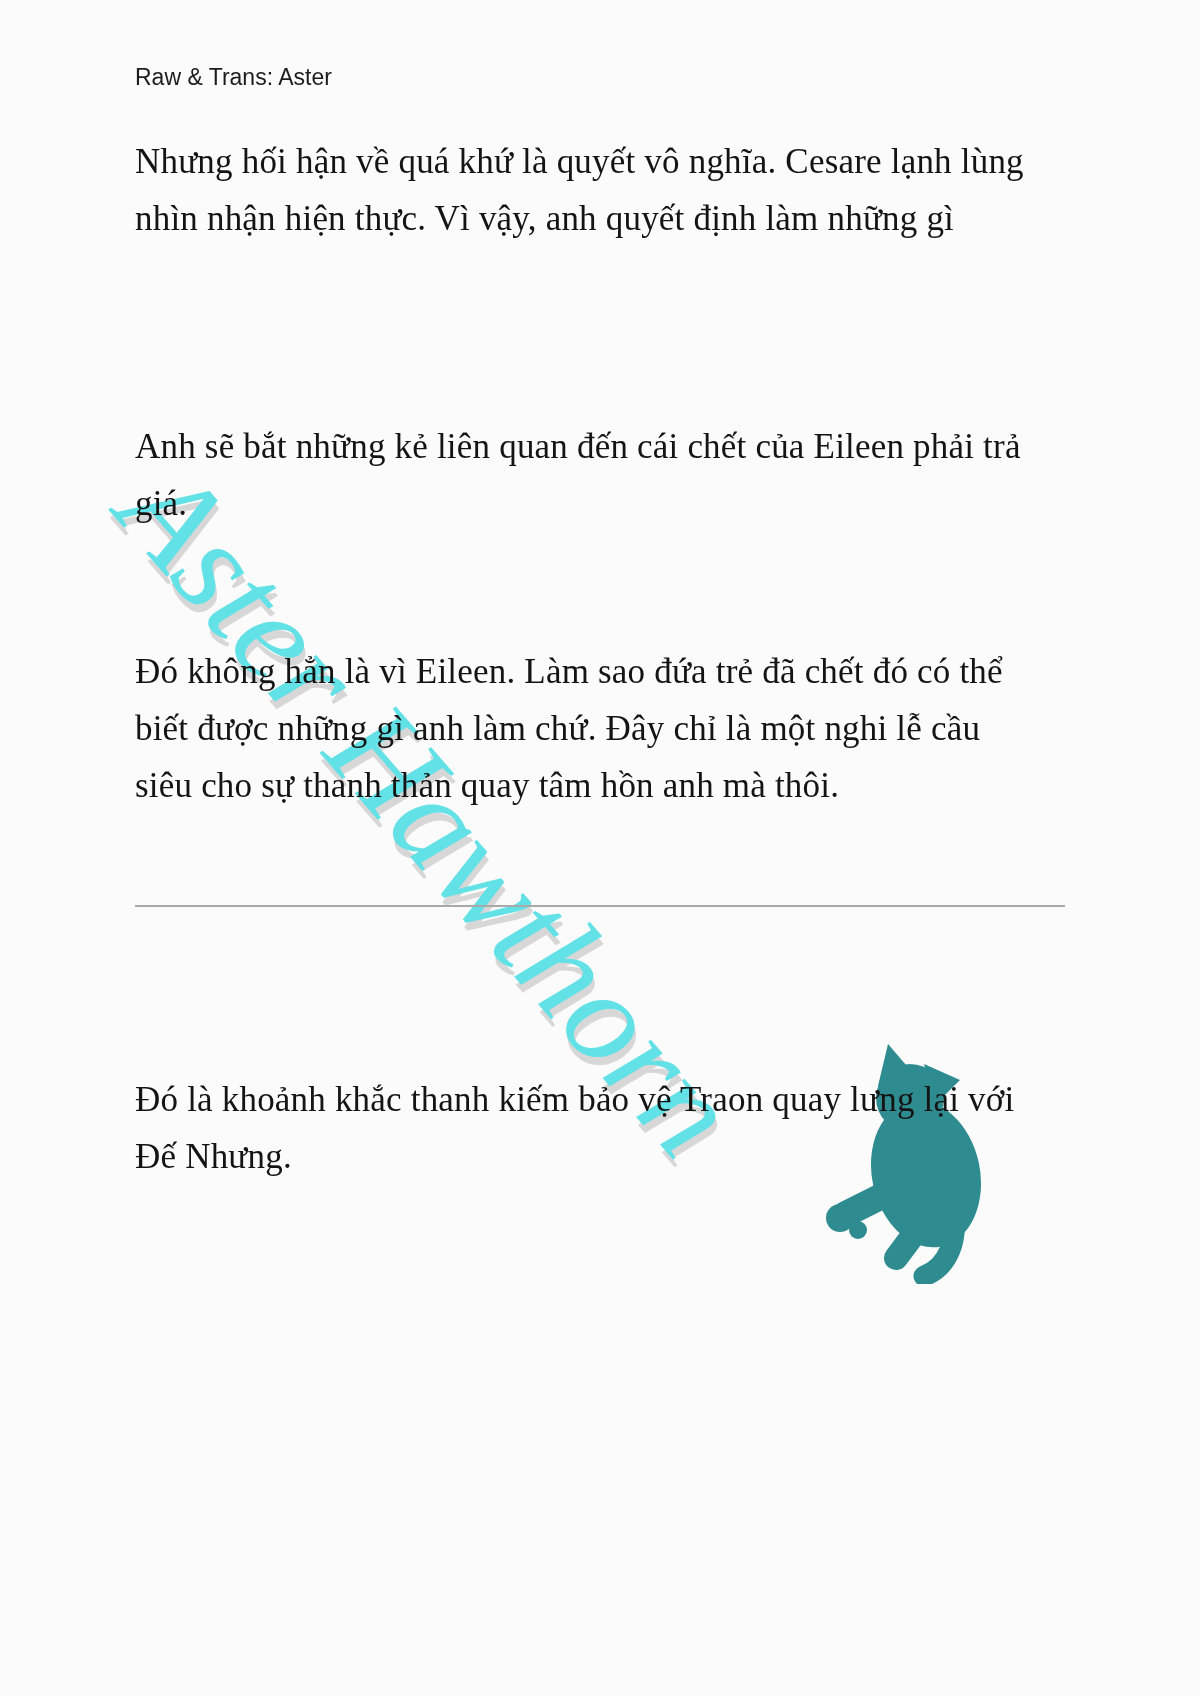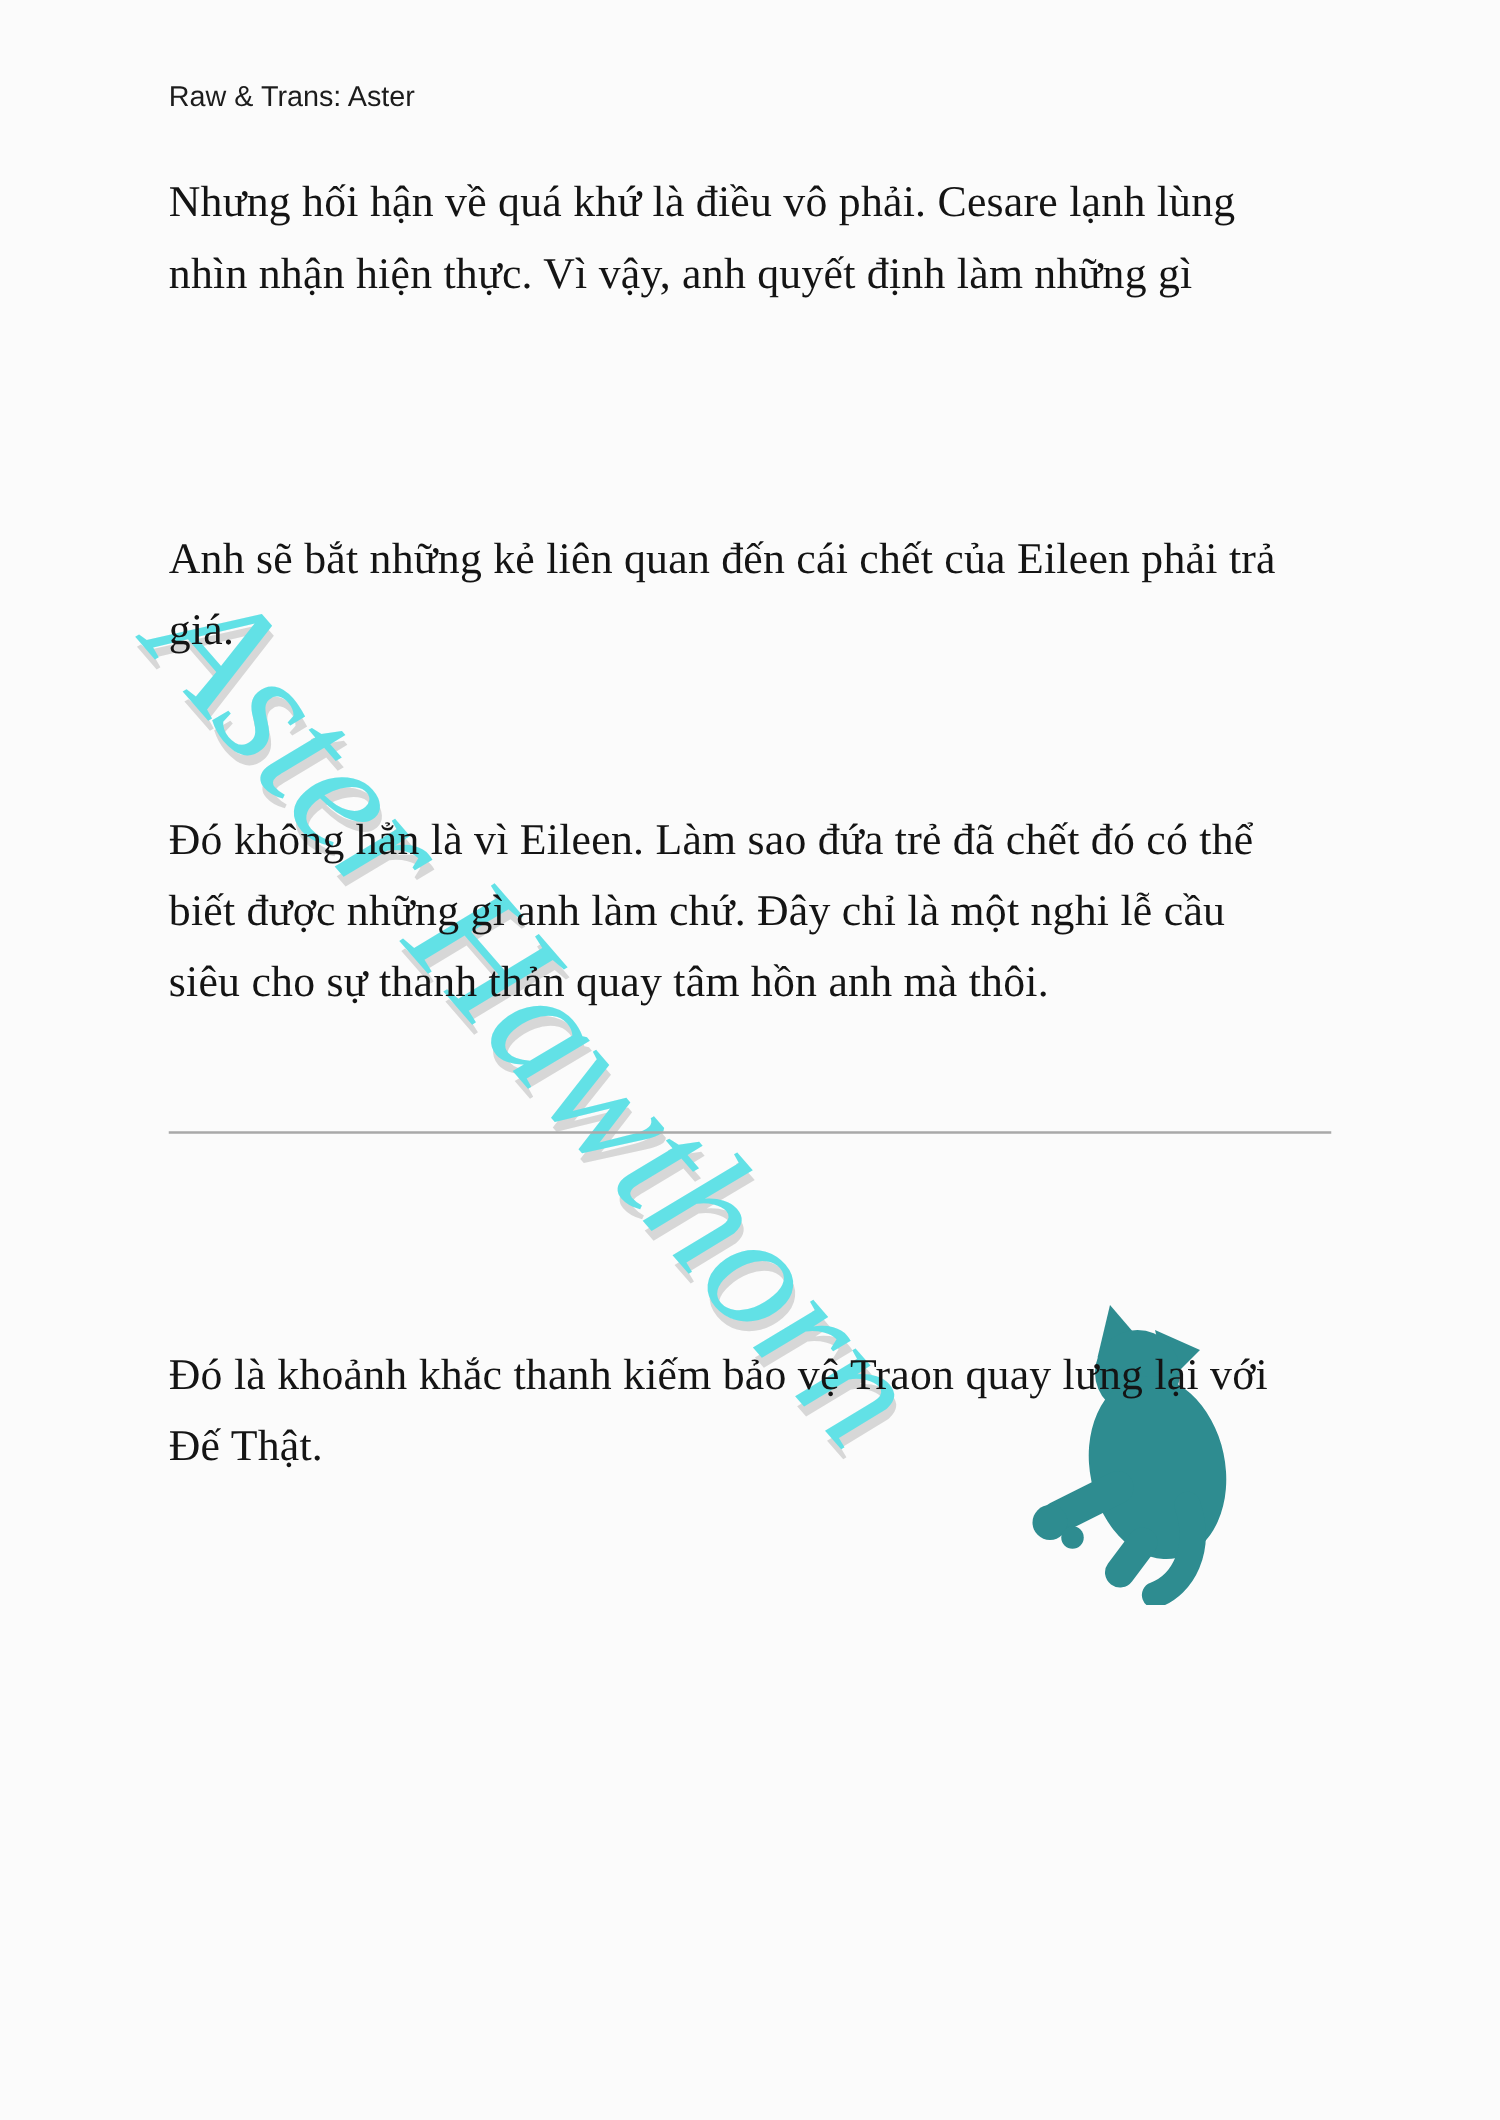--- a/index.html
+++ b/index.html
@@ -76,38 +76,38 @@
 </head>
 <body>
 
 <div class="page">
 
   <div class="credit">Raw &amp; Trans: Aster</div>
 
   <div class="watermark" style="color: rgb(98, 225, 230);">Aster Hawthorn</div>
 
   <div class="para p1">
-      <div class="line">Nhưng hối hận về quá khứ là điều vô phải. Cesare lạnh lùng</div>
+      <div class="line">Nhưng hối hận về quá khứ là quyết vô nghĩa. Cesare lạnh lùng</div>
       <div class="line">nhìn nhận hiện thực. Vì vậy, anh quyết định làm những gì</div>
     </div>
   <div class="para p2">
       <div class="line">Anh sẽ bắt những kẻ liên quan đến cái chết của Eileen phải trả</div>
       <div class="line">giá.</div>
     </div>
   <div class="para p3">
       <div class="line">Đó không hẳn là vì Eileen. Làm sao đứa trẻ đã chết đó có thể</div>
       <div class="line">biết được những gì anh làm chứ. Đây chỉ là một nghi lễ cầu</div>
       <div class="line">siêu cho sự thanh thản quay tâm hồn anh mà thôi.</div>
     </div>
 
   <div class="divider" style="background: rgb(169, 169, 169);"></div>
 
   <div class="para p4">
       <div class="line">Đó là khoảnh khắc thanh kiếm bảo vệ Traon quay lưng lại với</div>
-      <div class="line">Đế Thật.</div>
+      <div class="line">Đế Nhưng.</div>
     </div>
 
   <svg class="cat" width="172" height="242" viewBox="0 0 172 242" aria-hidden="true">
 
     <polygon points="56,44 66,2 90,30" fill="#2e8c90"></polygon>
 
     <polygon points="102,22 138,38 112,64" fill="#2e8c90"></polygon>
 
     <circle cx="88" cy="56" r="34" fill="#2e8c90"></circle>
 

